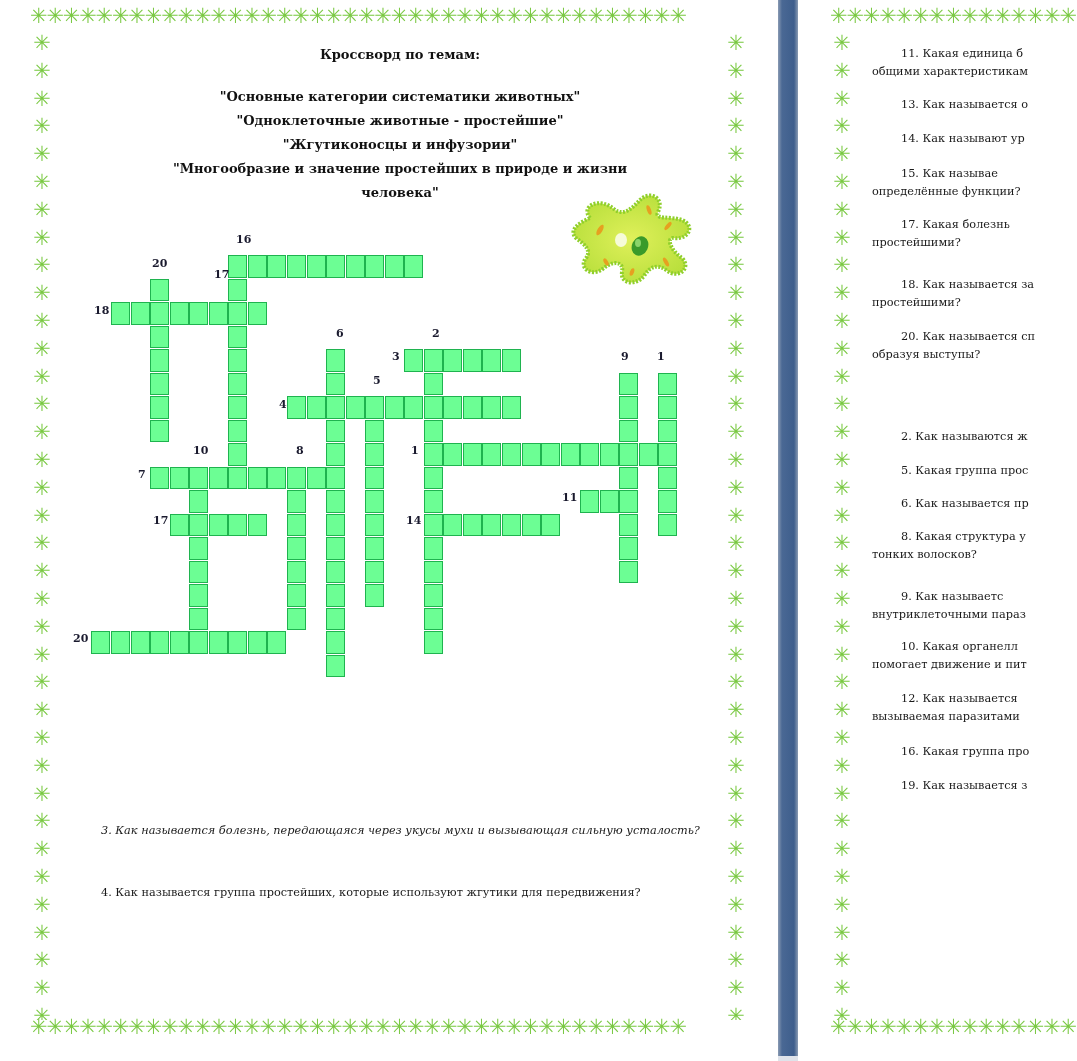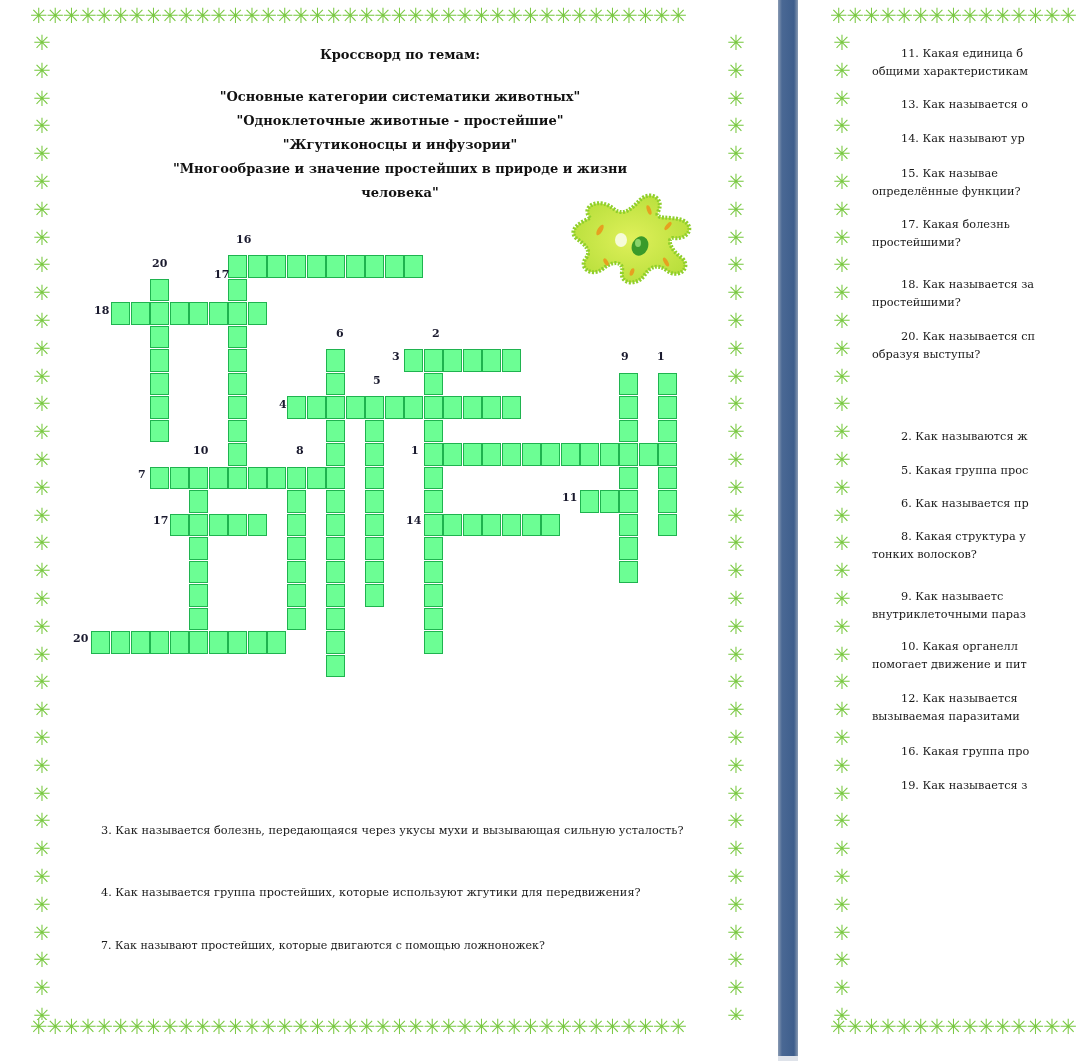--- a/index.html
+++ b/index.html
@@ -256,23 +256,22 @@
       <span class="num" style="left: 296px; top: 444px;">8</span>
       <span class="num" style="left: 411px; top: 444px;">1</span>
       <span class="num" style="left: 138px; top: 468px;">7</span>
       <span class="num" style="left: 562px; top: 491px;">11</span>
       <span class="num" style="left: 153px; top: 514px;">17</span>
       <span class="num" style="left: 406px; top: 514px;">14</span>
       <span class="num" style="left: 73px; top: 632px;">20</span>
     </div>
 
 
-  <div class="q" style="left:73px; top:822px; width:642px;">3. Как называется болезнь, передающаяся через укусы мухи и вызывающая сильную усталость?</div>
+  <div class="q" style="left:73px; top:822px; width:642px;font-style:italic;">3. Как называется болезнь, передающаяся через укусы мухи и вызывающая сильную усталость?</div>
   <div class="q" style="left:73px; top:884px; width:642px;">4. Как называется группа простейших, которые используют жгутики для передвижения?</div>
-  <div class="q" style="left:73px; top:937px; width:650px; white-space:nowrap; font-size:11px;">7. Как называют простейших, которые двигаются с помощью ложноножек?</div>
 </div>
 
 <div class="page" id="page2">
   <div class="border-row" id="b2-top" style="left:32px; top:5px; width:260px;">✳✳✳✳✳✳✳✳✳✳✳✳✳✳✳✳✳✳✳✳✳✳✳✳✳✳✳✳✳✳✳✳✳✳✳✳✳✳✳✳</div>
   <div class="border-row" id="b2-bottom" style="left:32px; top:1016px; width:260px;">✳✳✳✳✳✳✳✳✳✳✳✳✳✳✳✳✳✳✳✳✳✳✳✳✳✳✳✳✳✳✳✳✳✳✳✳✳✳✳✳</div>
   <div class="border-col" id="b2-left" style="left:32px; top:30px; height:990px;">✳✳✳✳✳✳✳✳✳✳✳✳✳✳✳✳✳✳✳✳✳✳✳✳✳✳✳✳✳✳✳✳✳✳✳✳</div>
 
   <div id="page2-text">
       <div class="q" style="left: 103px; top: 45px; white-space: nowrap; text-indent: 0px; width: 200px;">11. Какая единица б</div>
       <div class="q" style="left: 74px; top: 63px; white-space: nowrap; text-indent: 0px; width: 220px;">общими характеристикам</div>

